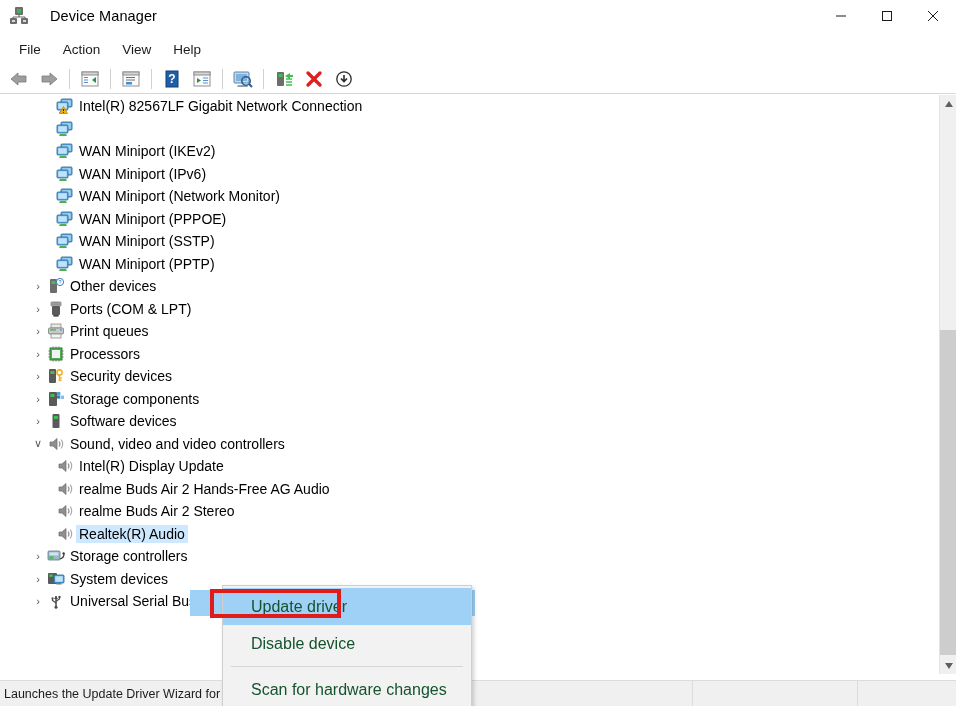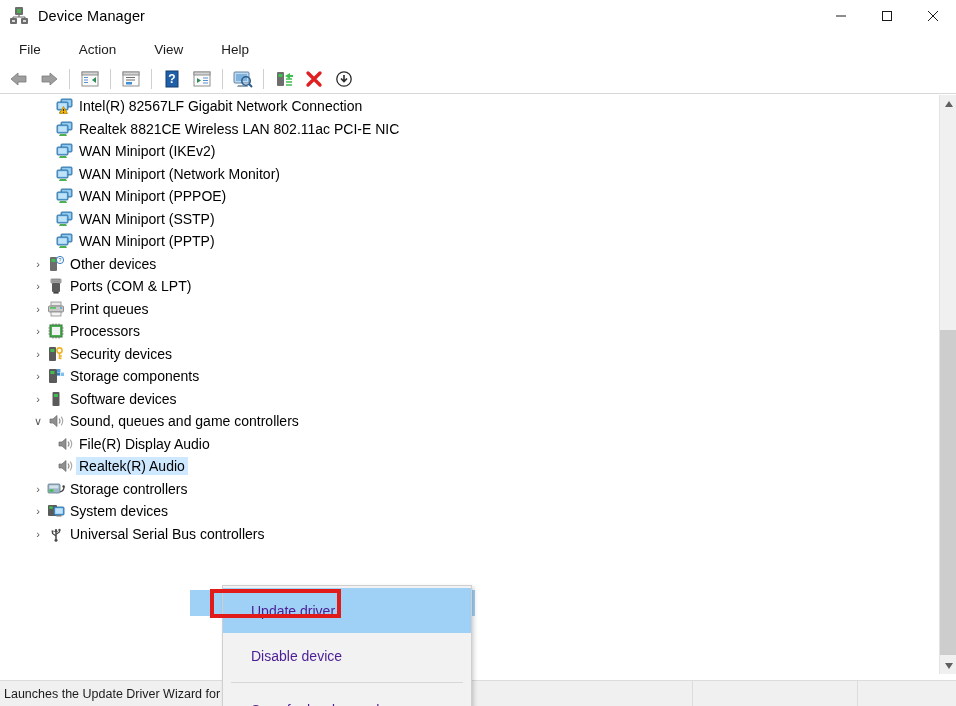--- a/index.html
+++ b/index.html
@@ -10,21 +10,21 @@
     background: #ffffff;
     font-family: "Liberation Sans", sans-serif;
     -webkit-font-smoothing: antialiased;
   }
 
   
   .titlebar {
     position: absolute; top: 0; left: 0;
     width: 956px; height: 32px;
     background: #ffffff;
-    display: flex; align-items: center;
+    display: flex; align-items: center; gap: 12px;
   }
   .title-icon {
     margin-left: 8px; width: 22px; height: 22px;
     display: flex; align-items: center; justify-content: center;
   }
   .title-text {
     margin-left: 8px;
     font-size: 14.5px; color: #000000;
     letter-spacing: 0.1px;
   }
@@ -38,21 +38,20 @@
     color: #1a1a1a;
   }
 
   
   .menubar {
     position: absolute; top: 36px; left: 0;
     width: 956px; height: 26px;
     display: flex; align-items: center;
     padding-left: 8px;
     background: #ffffff;
-    gap: 16px;
   }
   .menuitem {
     font-size: 13.5px; color: #1b1b1b;
     padding: 3px 11px;
     cursor: default;
   }
 
   
   .toolbar {
     position: absolute; top: 64px; left: 0;
@@ -155,24 +154,24 @@
     position: absolute;
     left: 222px; top: 585px;
     width: 250px;
     background: #f2f2f2;
     border: 1px solid #cfcfcf;
     box-shadow: 2px 2px 4px rgba(0,0,0,0.18);
     z-index: 50;
     padding: 2px 0 0 0;
   }
   .ctx-item {
-    height: 45px;
+    height: 37px;
     display: flex; align-items: center;
     padding-left: 28px;
-    font-size: 14px; color: #4c1d95;
+    font-size: 16px; color: #14532d;
     position: relative;
   }
   .ctx-item.hl { background: #9fd0f5; }
   .ctx-sep {
     height: 1px; background: #d6d6d6;
     margin: 4px 8px 4px 8px;
   }
   
   .sel-strip {
     position: absolute;
@@ -333,34 +332,46 @@
       <span class="chev"></span>
       <span class="ico">
         <svg width="18" height="16" viewBox="0 0 18 16">
           <rect x="5" y="1" width="11" height="8" rx="1" fill="#5fa8e0" stroke="#2f6f9f" stroke-width="0.9"></rect>
           <rect x="6.2" y="2.2" width="8.6" height="5.6" fill="#9fd3f2"></rect>
           <rect x="1" y="4" width="11" height="8" rx="1" fill="#5fa8e0" stroke="#2f6f9f" stroke-width="0.9"></rect>
           <rect x="2.2" y="5.2" width="8.6" height="5.6" fill="#bfe3f8"></rect>
           <path d="M4 13 h6 l1 2 H3 Z" fill="#4caf50"></path>
         </svg>
       </span>
-      <span class="lbl">Realtek 8821CE Wireless LAN 802.11ac PCI-E NIC</span>
     </div>
     <div class="row lvl2">
       <span class="chev"></span>
       <span class="ico">
         <svg width="18" height="16" viewBox="0 0 18 16">
           <rect x="5" y="1" width="11" height="8" rx="1" fill="#5fa8e0" stroke="#2f6f9f" stroke-width="0.9"></rect>
           <rect x="6.2" y="2.2" width="8.6" height="5.6" fill="#9fd3f2"></rect>
           <rect x="1" y="4" width="11" height="8" rx="1" fill="#5fa8e0" stroke="#2f6f9f" stroke-width="0.9"></rect>
           <rect x="2.2" y="5.2" width="8.6" height="5.6" fill="#bfe3f8"></rect>
           <path d="M4 13 h6 l1 2 H3 Z" fill="#4caf50"></path>
         </svg>
       </span>
       <span class="lbl">WAN Miniport (IKEv2)</span>
+    </div>
+    <div class="row lvl2">
+      <span class="chev"></span>
+      <span class="ico">
+        <svg width="18" height="16" viewBox="0 0 18 16">
+          <rect x="5" y="1" width="11" height="8" rx="1" fill="#5fa8e0" stroke="#2f6f9f" stroke-width="0.9"></rect>
+          <rect x="6.2" y="2.2" width="8.6" height="5.6" fill="#9fd3f2"></rect>
+          <rect x="1" y="4" width="11" height="8" rx="1" fill="#5fa8e0" stroke="#2f6f9f" stroke-width="0.9"></rect>
+          <rect x="2.2" y="5.2" width="8.6" height="5.6" fill="#bfe3f8"></rect>
+          <path d="M4 13 h6 l1 2 H3 Z" fill="#4caf50"></path>
+        </svg>
+      </span>
+      <span class="lbl">WAN Miniport (IPv6)</span>
     </div>
     <div class="row lvl2">
       <span class="chev"></span>
       <span class="ico">
         <svg width="18" height="16" viewBox="0 0 18 16">
           <rect x="5" y="1" width="11" height="8" rx="1" fill="#5fa8e0" stroke="#2f6f9f" stroke-width="0.9"></rect>
           <rect x="6.2" y="2.2" width="8.6" height="5.6" fill="#9fd3f2"></rect>
           <rect x="1" y="4" width="11" height="8" rx="1" fill="#5fa8e0" stroke="#2f6f9f" stroke-width="0.9"></rect>
           <rect x="2.2" y="5.2" width="8.6" height="5.6" fill="#bfe3f8"></rect>
           <path d="M4 13 h6 l1 2 H3 Z" fill="#4caf50"></path>
@@ -492,32 +503,54 @@
     </div>
     <div class="row lvl1">
       <span class="chev">∨</span>
       <span class="ico">
         <svg width="18" height="16" viewBox="0 0 18 16">
           <path d="M3 6 H6 L10 2.5 V13.5 L6 10 H3 Z" fill="#8f8f8f" stroke="#6a6a6a" stroke-width="0.7"></path>
           <path d="M12 5.5 q2 2.5 0 5" stroke="#8f8f8f" stroke-width="1.2" fill="none"></path>
           <path d="M14.2 3.6 q3 4.4 0 8.8" stroke="#a8a8a8" stroke-width="1.1" fill="none"></path>
         </svg>
       </span>
-      <span class="lbl">Sound, queues and game controllers</span>
+      <span class="lbl">Sound, video and video controllers</span>
     </div>
     <div class="row lvl2">
       <span class="chev"></span>
       <span class="ico">
         <svg width="18" height="16" viewBox="0 0 18 16">
           <path d="M3 6 H6 L10 2.5 V13.5 L6 10 H3 Z" fill="#8f8f8f" stroke="#6a6a6a" stroke-width="0.7"></path>
           <path d="M12 5.5 q2 2.5 0 5" stroke="#8f8f8f" stroke-width="1.2" fill="none"></path>
           <path d="M14.2 3.6 q3 4.4 0 8.8" stroke="#a8a8a8" stroke-width="1.1" fill="none"></path>
         </svg>
       </span>
-      <span class="lbl">File(R) Display Audio</span>
+      <span class="lbl">Intel(R) Display Update</span>
+    </div>
+    <div class="row lvl2">
+      <span class="chev"></span>
+      <span class="ico">
+        <svg width="18" height="16" viewBox="0 0 18 16">
+          <path d="M3 6 H6 L10 2.5 V13.5 L6 10 H3 Z" fill="#8f8f8f" stroke="#6a6a6a" stroke-width="0.7"></path>
+          <path d="M12 5.5 q2 2.5 0 5" stroke="#8f8f8f" stroke-width="1.2" fill="none"></path>
+          <path d="M14.2 3.6 q3 4.4 0 8.8" stroke="#a8a8a8" stroke-width="1.1" fill="none"></path>
+        </svg>
+      </span>
+      <span class="lbl">realme Buds Air 2 Hands-Free AG Audio</span>
+    </div>
+    <div class="row lvl2">
+      <span class="chev"></span>
+      <span class="ico">
+        <svg width="18" height="16" viewBox="0 0 18 16">
+          <path d="M3 6 H6 L10 2.5 V13.5 L6 10 H3 Z" fill="#8f8f8f" stroke="#6a6a6a" stroke-width="0.7"></path>
+          <path d="M12 5.5 q2 2.5 0 5" stroke="#8f8f8f" stroke-width="1.2" fill="none"></path>
+          <path d="M14.2 3.6 q3 4.4 0 8.8" stroke="#a8a8a8" stroke-width="1.1" fill="none"></path>
+        </svg>
+      </span>
+      <span class="lbl">realme Buds Air 2 Stereo</span>
     </div>
     <div class="row lvl2 selected">
       <span class="chev"></span>
       <span class="ico">
         <svg width="18" height="16" viewBox="0 0 18 16">
           <path d="M3 6 H6 L10 2.5 V13.5 L6 10 H3 Z" fill="#8f8f8f" stroke="#6a6a6a" stroke-width="0.7"></path>
           <path d="M12 5.5 q2 2.5 0 5" stroke="#8f8f8f" stroke-width="1.2" fill="none"></path>
           <path d="M14.2 3.6 q3 4.4 0 8.8" stroke="#a8a8a8" stroke-width="1.1" fill="none"></path>
         </svg>
       </span>

